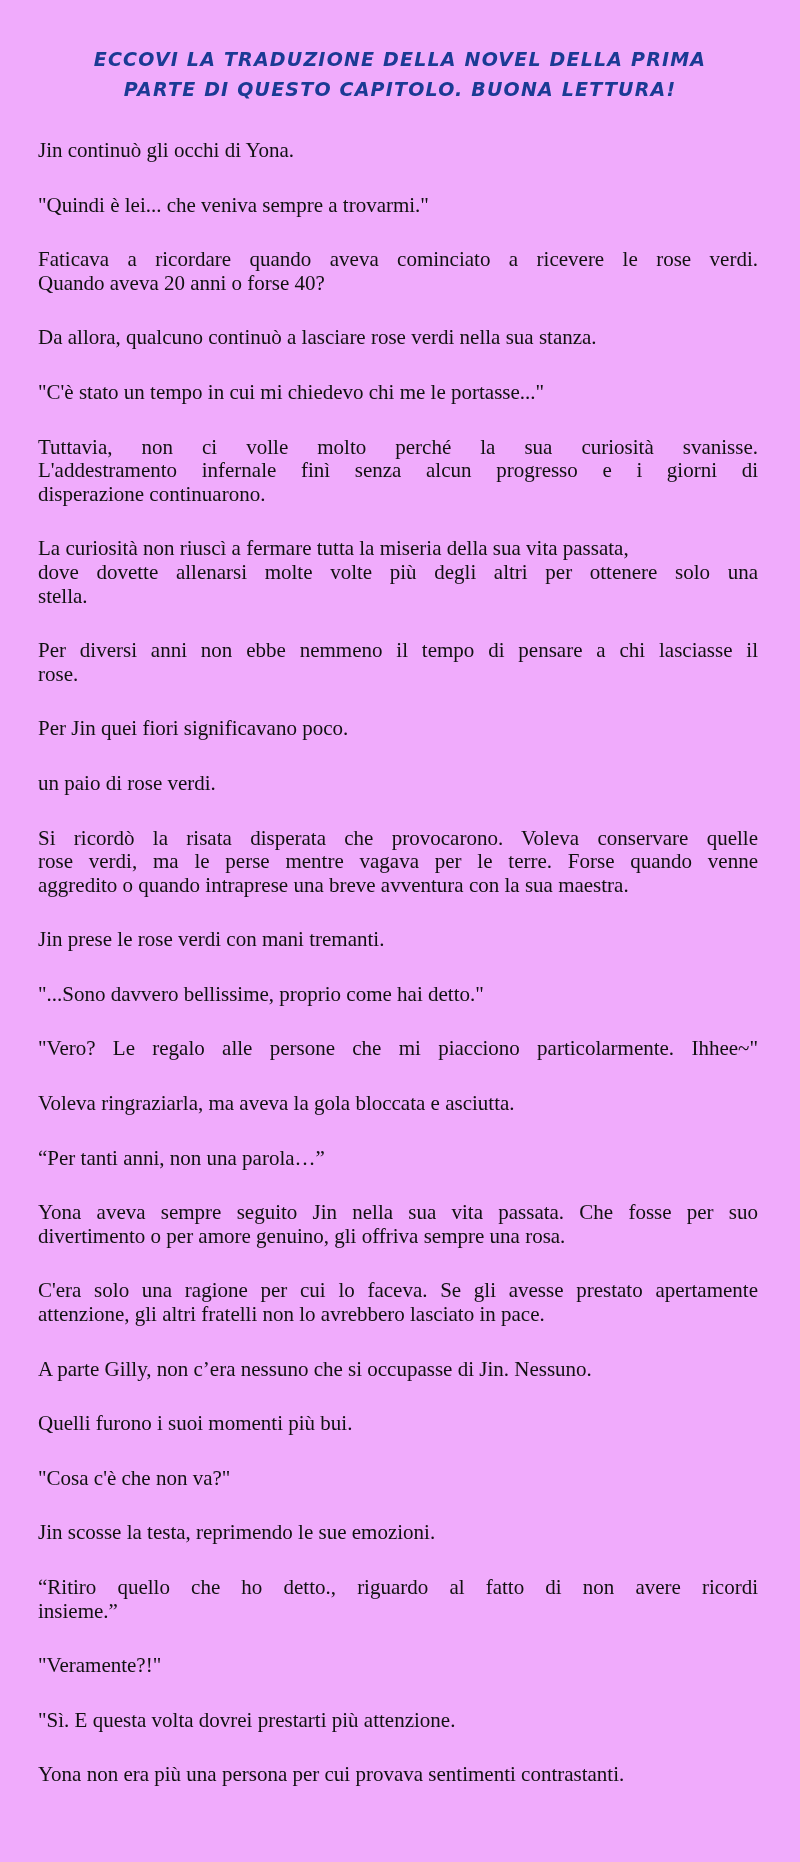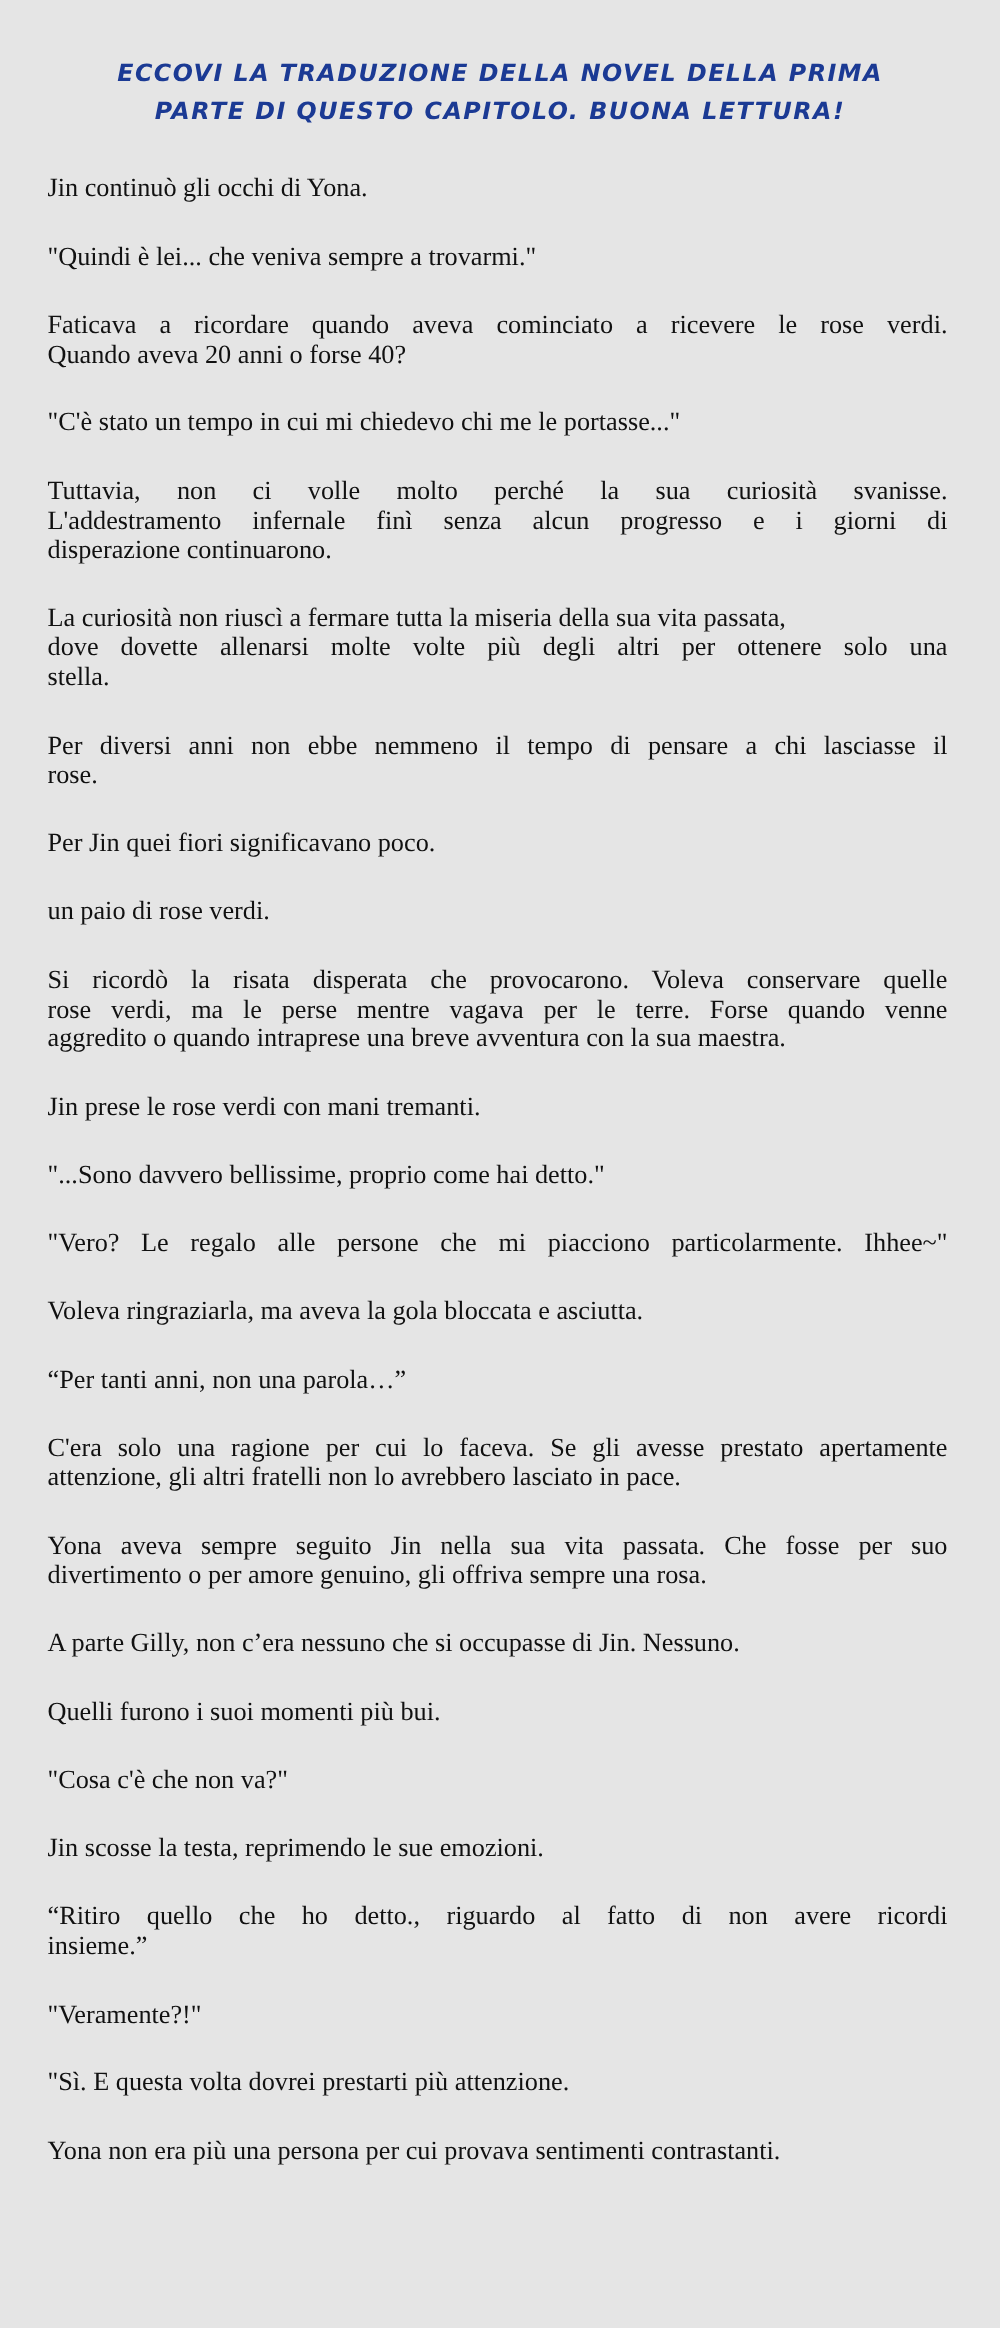--- a/index.html
+++ b/index.html
@@ -12,21 +12,21 @@
       height: 1862px;
       position: relative;
       overflow: hidden;
     }
     .page {
       position: absolute;
       left: 0;
       top: 0;
       width: 800px;
       height: 1862px;
-      background: #e5e5e5;
+      background: #f0abfc;
     }
     .title {
       position: absolute;
       left: 0;
       top: 44px;
       width: 800px;
       text-align: center;
       font-family: "DejaVu Sans", sans-serif;
       font-weight: bold;
       font-size: 19px;
@@ -80,20 +80,23 @@
         <span class="line">Jin continuò gli occhi di Yona.</span>
       </p>
       <p class="para">
         <span class="line">"Quindi è lei... che veniva sempre a trovarmi."</span>
       </p>
       <p class="para">
         <span class="line justify">Faticava a ricordare quando aveva cominciato a ricevere le rose verdi.</span>
         <span class="line">Quando aveva 20 anni o forse 40?</span>
       </p>
       <p class="para">
+        <span class="line">Da allora, qualcuno continuò a lasciare rose verdi nella sua stanza.</span>
+      </p>
+      <p class="para">
         <span class="line">"C'è stato un tempo in cui mi chiedevo chi me le portasse..."</span>
       </p>
       <p class="para">
         <span class="line justify">Tuttavia, non ci volle molto perché la sua curiosità svanisse.</span>
         <span class="line justify">L'addestramento infernale finì senza alcun progresso e i giorni di</span>
         <span class="line">disperazione continuarono.</span>
       </p>
       <p class="para">
         <span class="line">La curiosità non riuscì a fermare tutta la miseria della sua vita passata,</span>
         <span class="line justify">dove dovette allenarsi molte volte più degli altri per ottenere solo una</span>
@@ -123,26 +126,26 @@
       <p class="para">
         <span class="line justify">"Vero? Le regalo alle persone che mi piacciono particolarmente. Ihhee~"</span>
       </p>
       <p class="para">
         <span class="line">Voleva ringraziarla, ma aveva la gola bloccata e asciutta.</span>
       </p>
       <p class="para">
         <span class="line">“Per tanti anni, non una parola…”</span>
       </p>
       <p class="para">
+        <span class="line justify">Yona aveva sempre seguito Jin nella sua vita passata. Che fosse per suo</span>
+        <span class="line">divertimento o per amore genuino, gli offriva sempre una rosa.</span>
+      </p>
+      <p class="para">
         <span class="line justify">C'era solo una ragione per cui lo faceva. Se gli avesse prestato apertamente</span>
         <span class="line">attenzione, gli altri fratelli non lo avrebbero lasciato in pace.</span>
-      </p>
-      <p class="para">
-        <span class="line justify">Yona aveva sempre seguito Jin nella sua vita passata. Che fosse per suo</span>
-        <span class="line">divertimento o per amore genuino, gli offriva sempre una rosa.</span>
       </p>
       <p class="para">
         <span class="line">A parte Gilly, non c’era nessuno che si occupasse di Jin. Nessuno.</span>
       </p>
       <p class="para">
         <span class="line">Quelli furono i suoi momenti più bui.</span>
       </p>
       <p class="para">
         <span class="line">"Cosa c'è che non va?"</span>
       </p>

